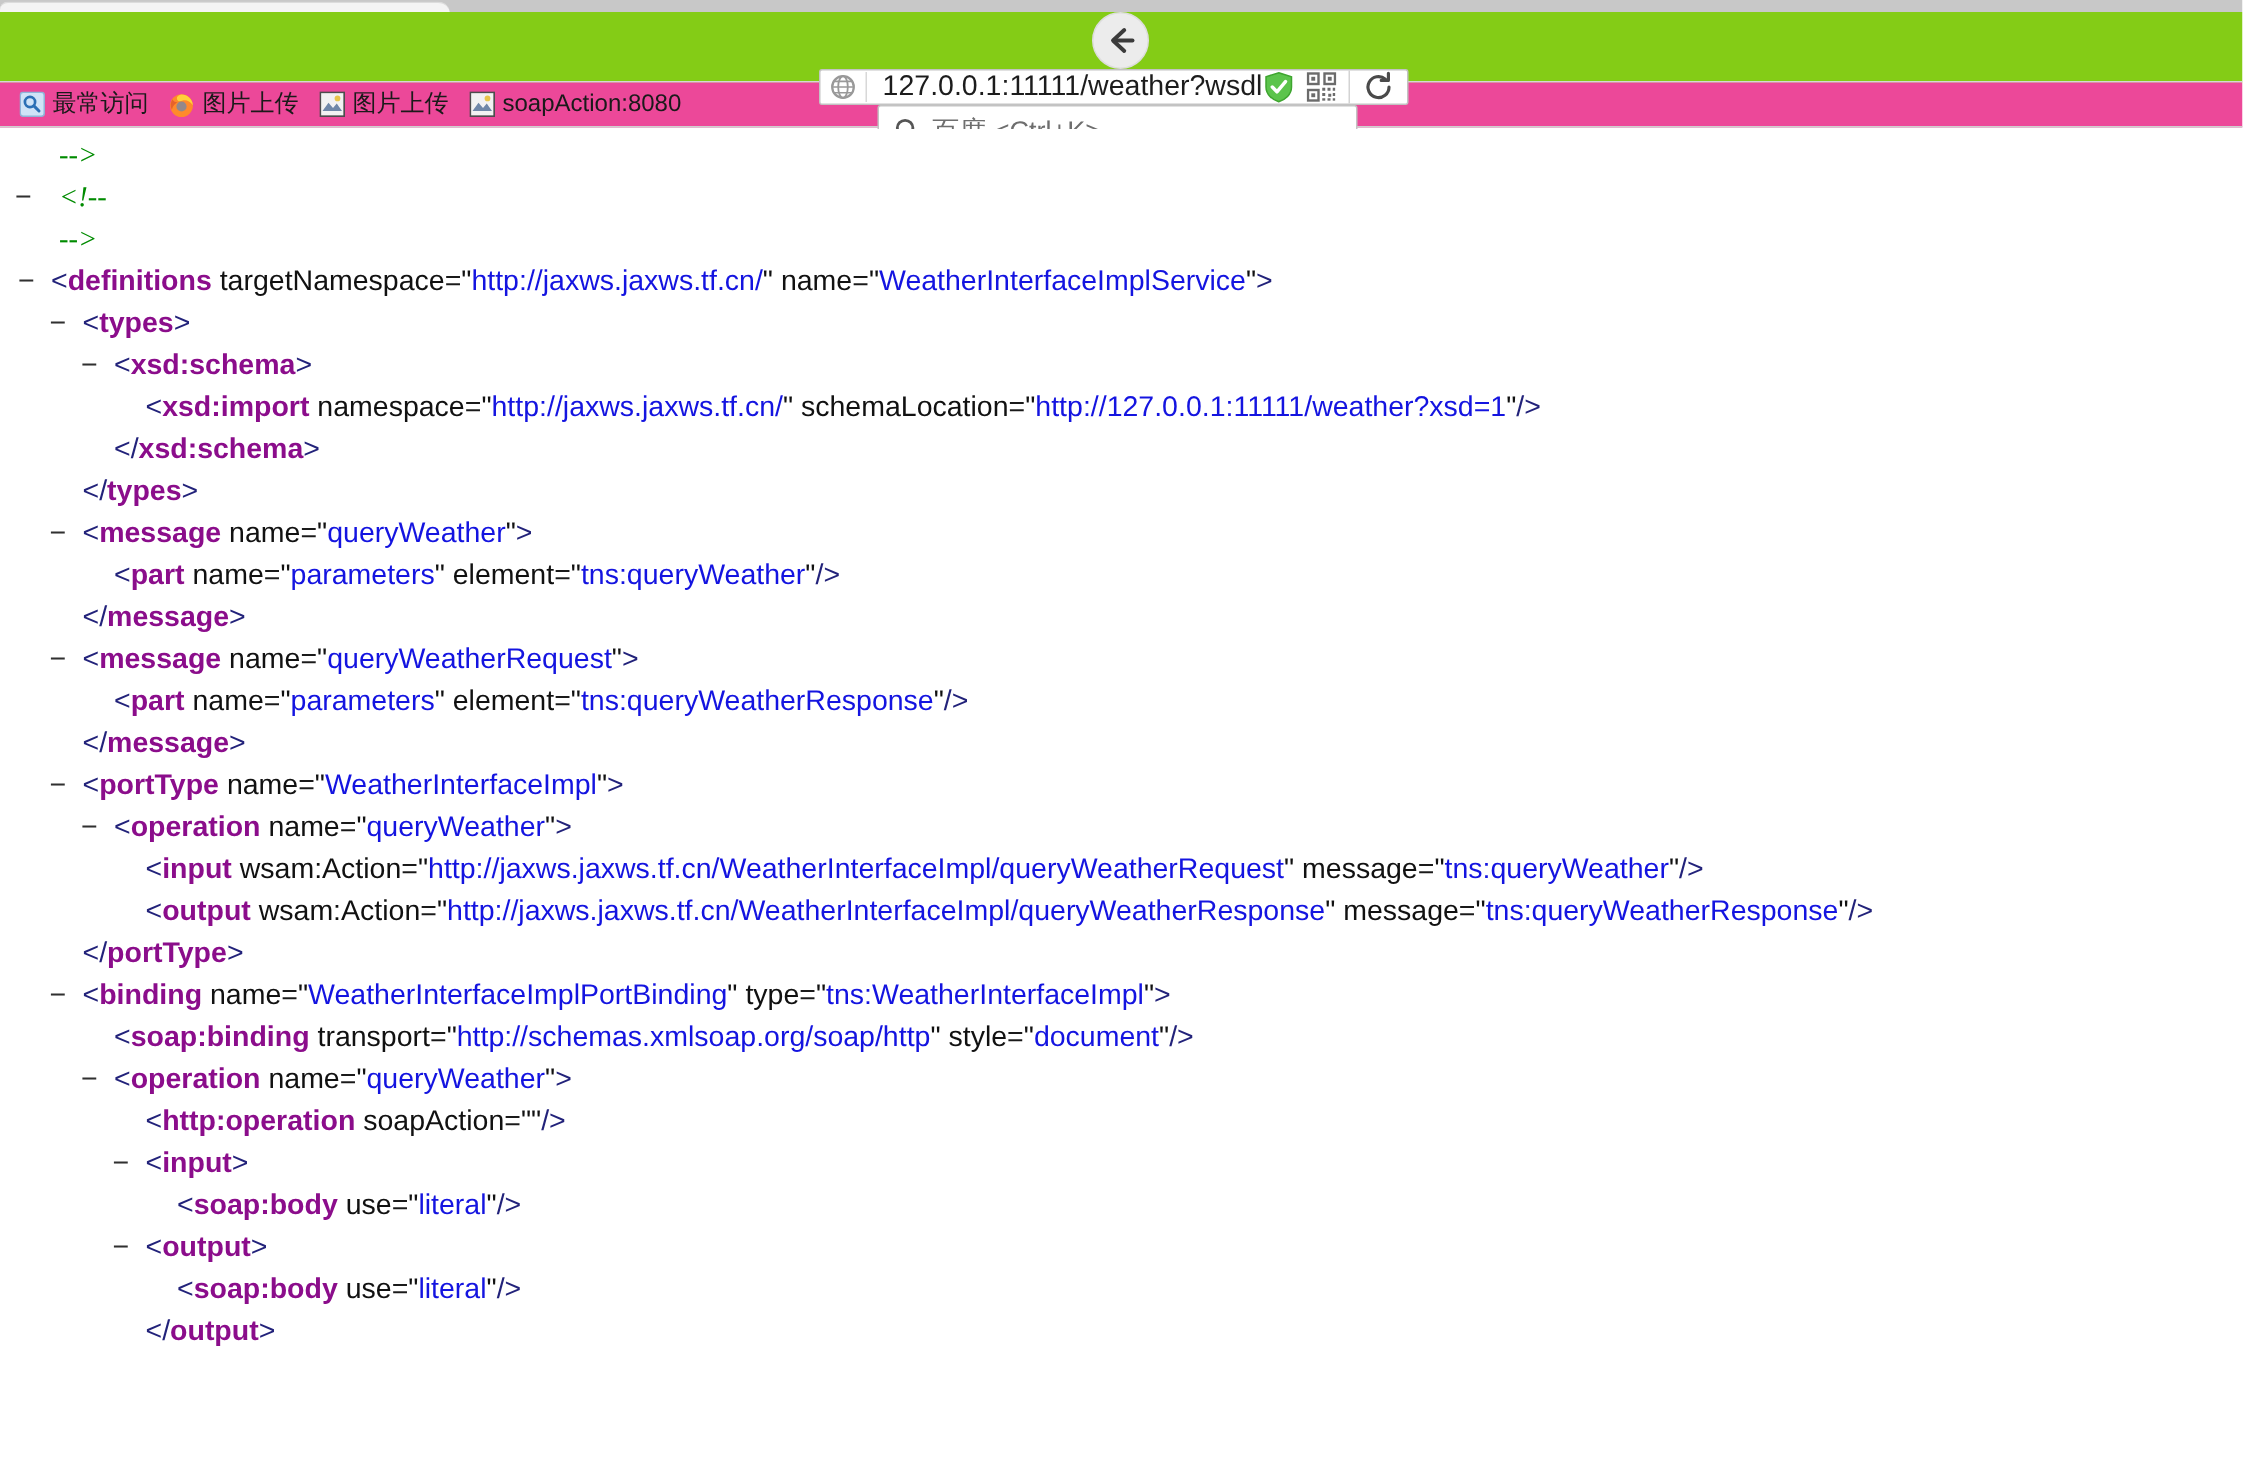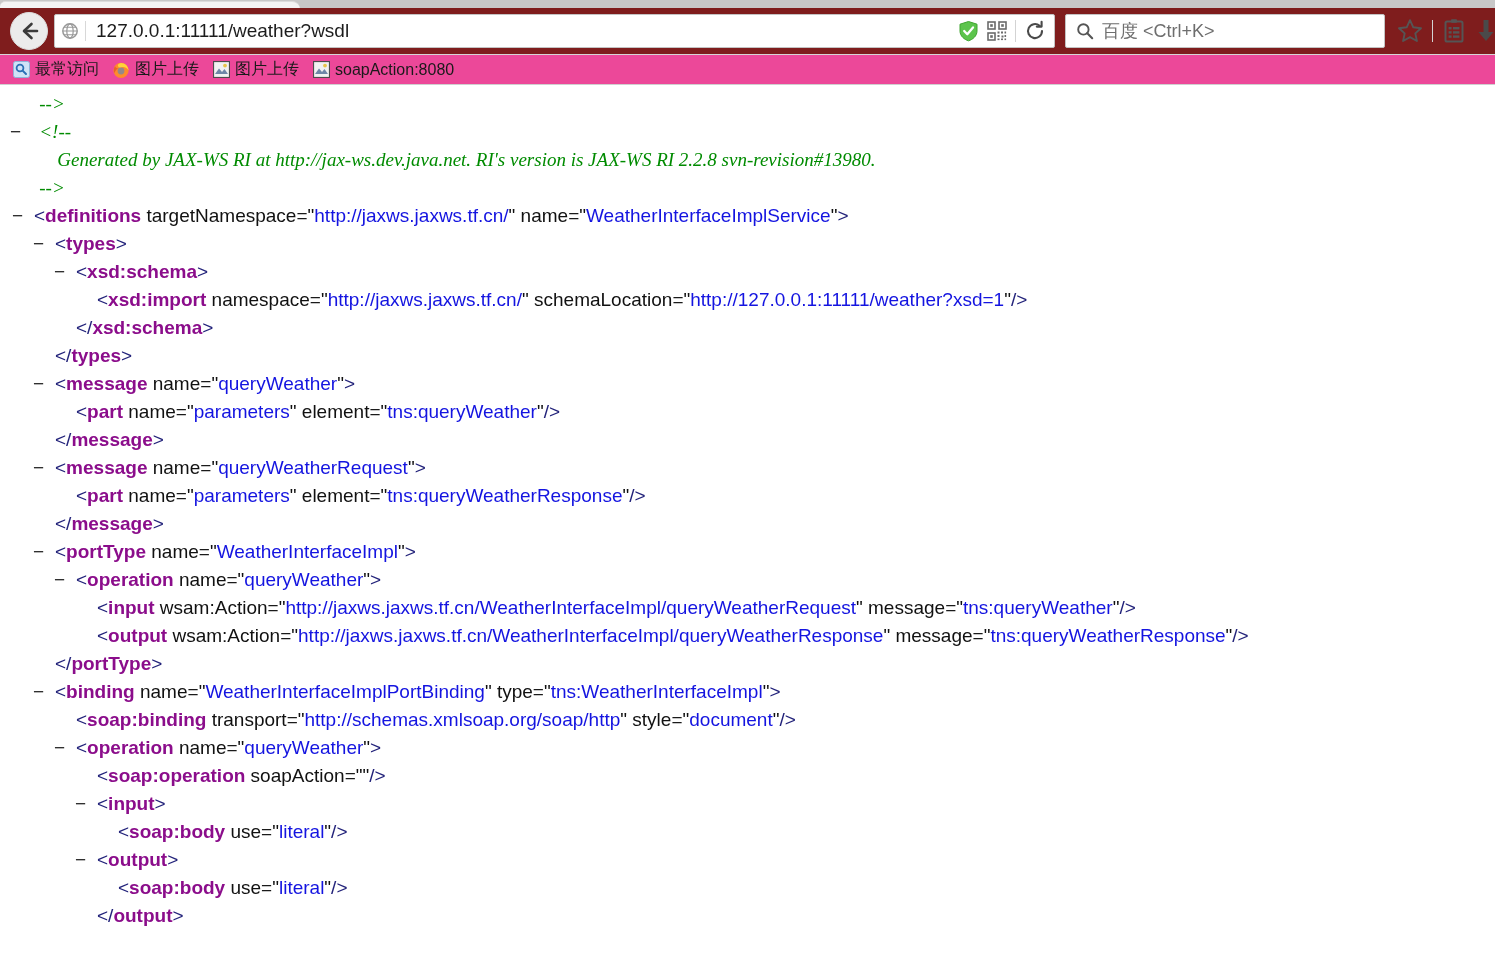--- a/index.html
+++ b/index.html
@@ -24,25 +24,26 @@
     position: absolute; left: 0; top: 1px;
     width: 300px; height: 8px;
     background: #f4f4f4;
     border-top-left-radius: 6px;
     border-top-right-radius: 9px;
     border-top: 1px solid #dcdcdc;
   }
 
   .navbar {
     height: 47px;
-    background: #7f1d1d;
+    background: #84cc16;
     border-bottom: 1px solid #d6d6d6;
     display: flex; align-items: center;
     padding: 0 6px;
     gap: 0px;
+    flex-direction: column;
   }
   .nav-back {
     width: 38px; height: 38px; border-radius: 50%;
     background: #ececec;
     border: 1px solid #dddddd;
     display: flex; align-items: center; justify-content: center;
     margin-left: 4px; margin-right: 6px;
     flex: 0 0 auto;
     cursor: pointer;
   }
@@ -302,24 +303,20 @@
       <span style="display:inline-block;width:34px;"></span>
       <span class="cmt">--&gt;</span>
     </div>
 
     <div class="xline">
       <span class="twisty" style="left:10px;">−</span>
       <span style="display:inline-block;width:34px;"></span>
       <span class="cmt">&lt;!--</span>
     </div>
 
-    <div class="xline">
-      <span style="display:inline-block;width:52px;"></span>
-      <span class="cmt">Generated by JAX-WS RI at http://jax-ws.dev.java.net. RI's version is JAX-WS RI 2.2.8 svn-revision#13980.</span>
-    </div>
 
     <div class="xline">
       <span style="display:inline-block;width:34px;"></span>
       <span class="cmt">--&gt;</span>
     </div>
 
     <div id="xml-lines">
         <div class="xline"><span class="twisty" style="left: 12px;">−</span><span style="display: inline-block; width: 34px;"></span><span class="punct">&lt;</span><span class="tag">definitions</span><span class="attr">&nbsp;targetNamespace</span><span class="eq">=</span><span class="quo">"</span><span class="val">http://jaxws.jaxws.tf.cn/</span><span class="quo">"</span><span class="attr">&nbsp;name</span><span class="eq">=</span><span class="quo">"</span><span class="val">WeatherInterfaceImplService</span><span class="quo">"</span><span class="punct">&gt;</span></div>
         <div class="xline"><span class="twisty" style="left: 33px;">−</span><span style="display: inline-block; width: 55px;"></span><span class="punct">&lt;</span><span class="tag">types</span><span class="punct">&gt;</span></div>
         <div class="xline"><span class="twisty" style="left: 54px;">−</span><span style="display: inline-block; width: 76px;"></span><span class="punct">&lt;</span><span class="tag">xsd:schema</span><span class="punct">&gt;</span></div>
@@ -333,21 +330,21 @@
         <div class="xline"><span style="display: inline-block; width: 76px;"></span><span class="punct">&lt;</span><span class="tag">part</span><span class="attr">&nbsp;name</span><span class="eq">=</span><span class="quo">"</span><span class="val">parameters</span><span class="quo">"</span><span class="attr">&nbsp;element</span><span class="eq">=</span><span class="quo">"</span><span class="val">tns:queryWeatherResponse</span><span class="quo">"</span><span class="punct">/&gt;</span></div>
         <div class="xline"><span style="display: inline-block; width: 55px;"></span><span class="punct">&lt;/</span><span class="tag">message</span><span class="punct">&gt;</span></div>
         <div class="xline"><span class="twisty" style="left: 33px;">−</span><span style="display: inline-block; width: 55px;"></span><span class="punct">&lt;</span><span class="tag">portType</span><span class="attr">&nbsp;name</span><span class="eq">=</span><span class="quo">"</span><span class="val">WeatherInterfaceImpl</span><span class="quo">"</span><span class="punct">&gt;</span></div>
         <div class="xline"><span class="twisty" style="left: 54px;">−</span><span style="display: inline-block; width: 76px;"></span><span class="punct">&lt;</span><span class="tag">operation</span><span class="attr">&nbsp;name</span><span class="eq">=</span><span class="quo">"</span><span class="val">queryWeather</span><span class="quo">"</span><span class="punct">&gt;</span></div>
         <div class="xline"><span style="display: inline-block; width: 97px;"></span><span class="punct">&lt;</span><span class="tag">input</span><span class="attr">&nbsp;wsam:Action</span><span class="eq">=</span><span class="quo">"</span><span class="val">http://jaxws.jaxws.tf.cn/WeatherInterfaceImpl/queryWeatherRequest</span><span class="quo">"</span><span class="attr">&nbsp;message</span><span class="eq">=</span><span class="quo">"</span><span class="val">tns:queryWeather</span><span class="quo">"</span><span class="punct">/&gt;</span></div>
         <div class="xline"><span style="display: inline-block; width: 97px;"></span><span class="punct">&lt;</span><span class="tag">output</span><span class="attr">&nbsp;wsam:Action</span><span class="eq">=</span><span class="quo">"</span><span class="val">http://jaxws.jaxws.tf.cn/WeatherInterfaceImpl/queryWeatherResponse</span><span class="quo">"</span><span class="attr">&nbsp;message</span><span class="eq">=</span><span class="quo">"</span><span class="val">tns:queryWeatherResponse</span><span class="quo">"</span><span class="punct">/&gt;</span></div>
         <div class="xline"><span style="display: inline-block; width: 55px;"></span><span class="punct">&lt;/</span><span class="tag">portType</span><span class="punct">&gt;</span></div>
         <div class="xline"><span class="twisty" style="left: 33px;">−</span><span style="display: inline-block; width: 55px;"></span><span class="punct">&lt;</span><span class="tag">binding</span><span class="attr">&nbsp;name</span><span class="eq">=</span><span class="quo">"</span><span class="val">WeatherInterfaceImplPortBinding</span><span class="quo">"</span><span class="attr">&nbsp;type</span><span class="eq">=</span><span class="quo">"</span><span class="val">tns:WeatherInterfaceImpl</span><span class="quo">"</span><span class="punct">&gt;</span></div>
         <div class="xline"><span style="display: inline-block; width: 76px;"></span><span class="punct">&lt;</span><span class="tag">soap:binding</span><span class="attr">&nbsp;transport</span><span class="eq">=</span><span class="quo">"</span><span class="val">http://schemas.xmlsoap.org/soap/http</span><span class="quo">"</span><span class="attr">&nbsp;style</span><span class="eq">=</span><span class="quo">"</span><span class="val">document</span><span class="quo">"</span><span class="punct">/&gt;</span></div>
         <div class="xline"><span class="twisty" style="left: 54px;">−</span><span style="display: inline-block; width: 76px;"></span><span class="punct">&lt;</span><span class="tag">operation</span><span class="attr">&nbsp;name</span><span class="eq">=</span><span class="quo">"</span><span class="val">queryWeather</span><span class="quo">"</span><span class="punct">&gt;</span></div>
-        <div class="xline"><span style="display: inline-block; width: 97px;"></span><span class="punct">&lt;</span><span class="tag">soap:operation</span><span class="attr">&nbsp;soapAction</span><span class="eq">=</span><span class="quo">"</span><span class="val"></span><span class="quo">"</span><span class="punct">/&gt;</span></div>
+        <div class="xline"><span style="display: inline-block; width: 97px;"></span><span class="punct">&lt;</span><span class="tag">http:operation</span><span class="attr">&nbsp;soapAction</span><span class="eq">=</span><span class="quo">"</span><span class="val"></span><span class="quo">"</span><span class="punct">/&gt;</span></div>
         <div class="xline"><span class="twisty" style="left: 75px;">−</span><span style="display: inline-block; width: 97px;"></span><span class="punct">&lt;</span><span class="tag">input</span><span class="punct">&gt;</span></div>
         <div class="xline"><span style="display: inline-block; width: 118px;"></span><span class="punct">&lt;</span><span class="tag">soap:body</span><span class="attr">&nbsp;use</span><span class="eq">=</span><span class="quo">"</span><span class="val">literal</span><span class="quo">"</span><span class="punct">/&gt;</span></div>
         <div class="xline"><span class="twisty" style="left: 75px;">−</span><span style="display: inline-block; width: 97px;"></span><span class="punct">&lt;</span><span class="tag">output</span><span class="punct">&gt;</span></div>
         <div class="xline"><span style="display: inline-block; width: 118px;"></span><span class="punct">&lt;</span><span class="tag">soap:body</span><span class="attr">&nbsp;use</span><span class="eq">=</span><span class="quo">"</span><span class="val">literal</span><span class="quo">"</span><span class="punct">/&gt;</span></div>
         <div class="xline"><span style="display: inline-block; width: 97px;"></span><span class="punct">&lt;/</span><span class="tag">output</span><span class="punct">&gt;</span></div>
       </div>
   </div>
 
 </div>
 

